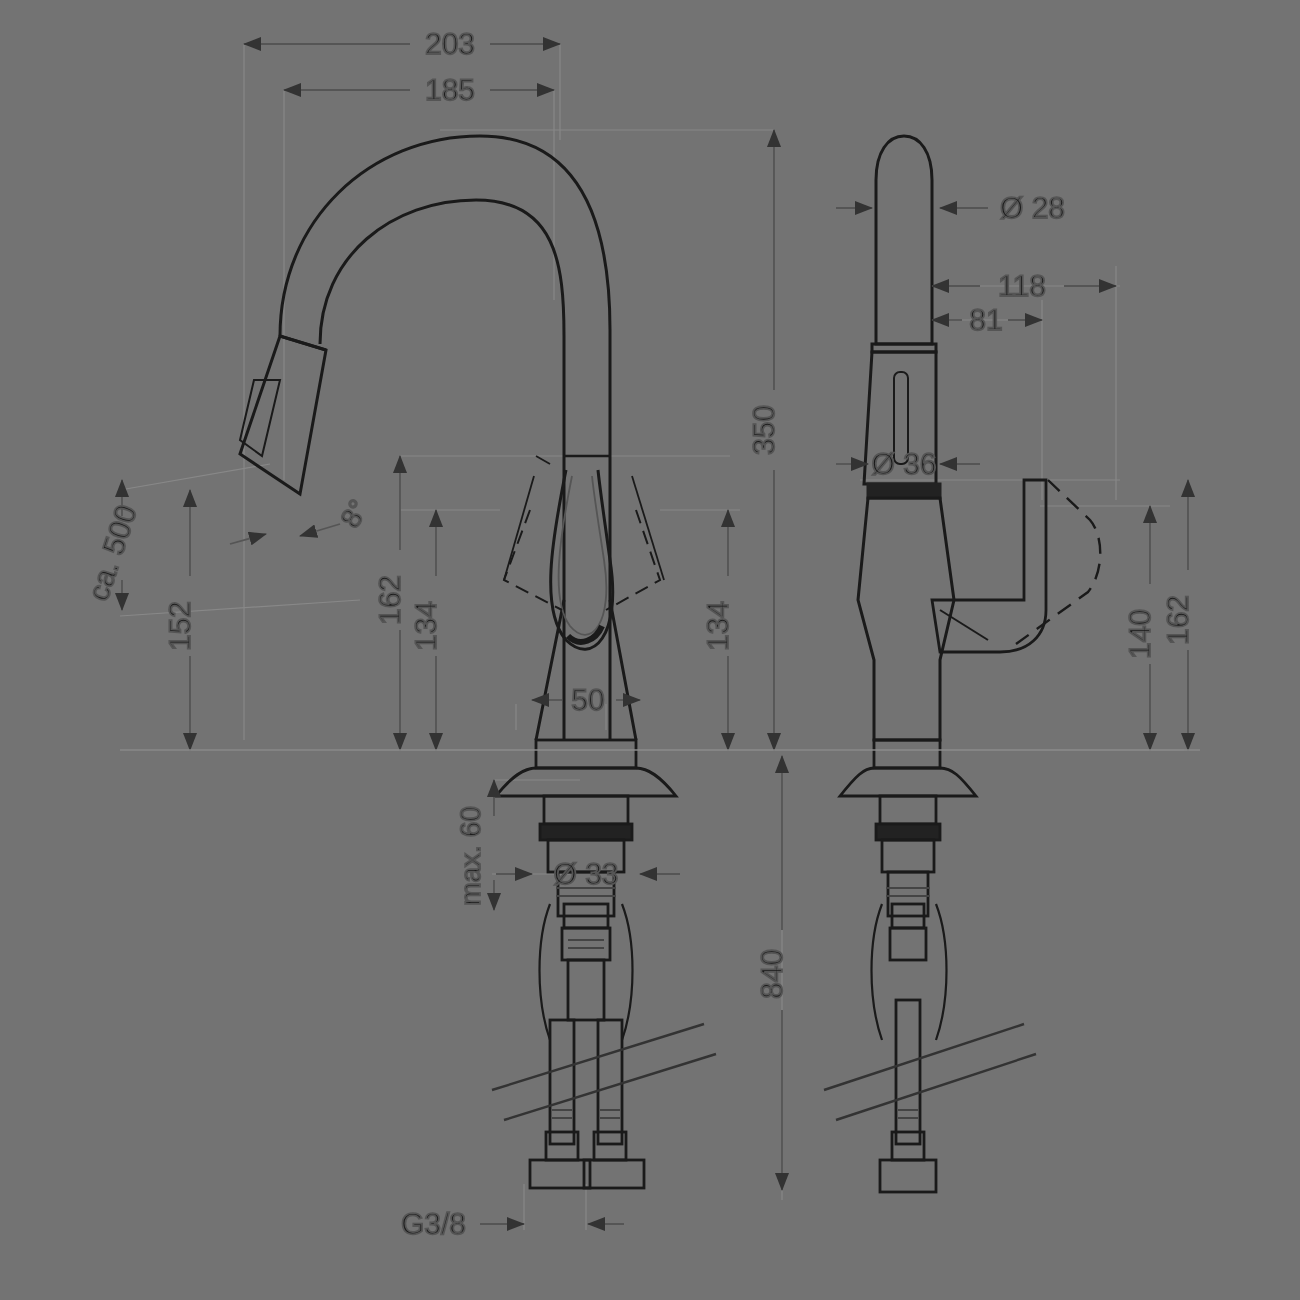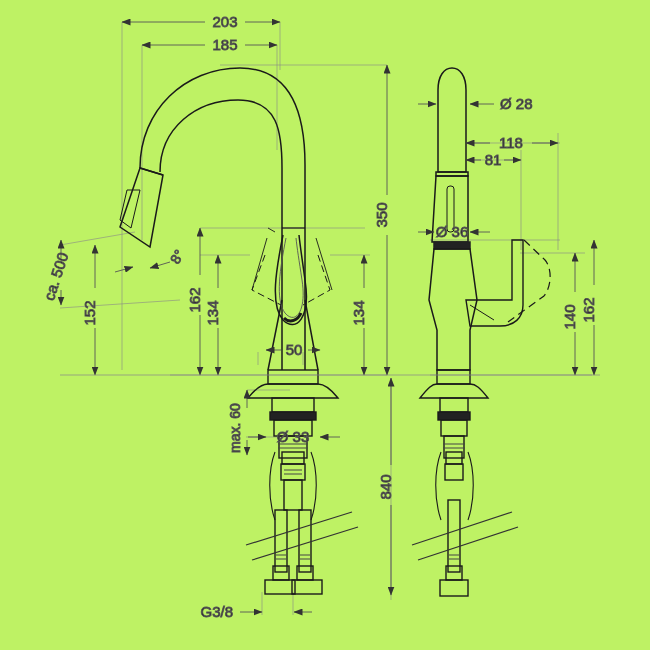--- a/index.html
+++ b/index.html
@@ -1,18 +1,18 @@
 <!DOCTYPE html>
 <html><head>
 <meta charset="utf-8">
 <style>
   html,body{margin:0;padding:0;background:#ffffff;}
   body{width:650px;height:650px;overflow:hidden;
        font-family:"Liberation Sans","DejaVu Sans",sans-serif;}
-  #stage{position:relative;width:650px;height:650px;background:#bef264;}
+  #stage{position:relative;width:650px;height:650px;background:#737373;}
   svg{display:block;}
   text{font-family:"Liberation Sans","DejaVu Sans",sans-serif;fill:#1a1a1a;}
 </style>
 </head>
 <body>
 
 <div id="stage">
 <svg width="650" height="650" viewBox="0 0 650 650">
   <defs>
     <marker id="ah" markerWidth="9" markerHeight="7" refX="8.5" refY="3.5" orient="auto" markerUnits="userSpaceOnUse">

